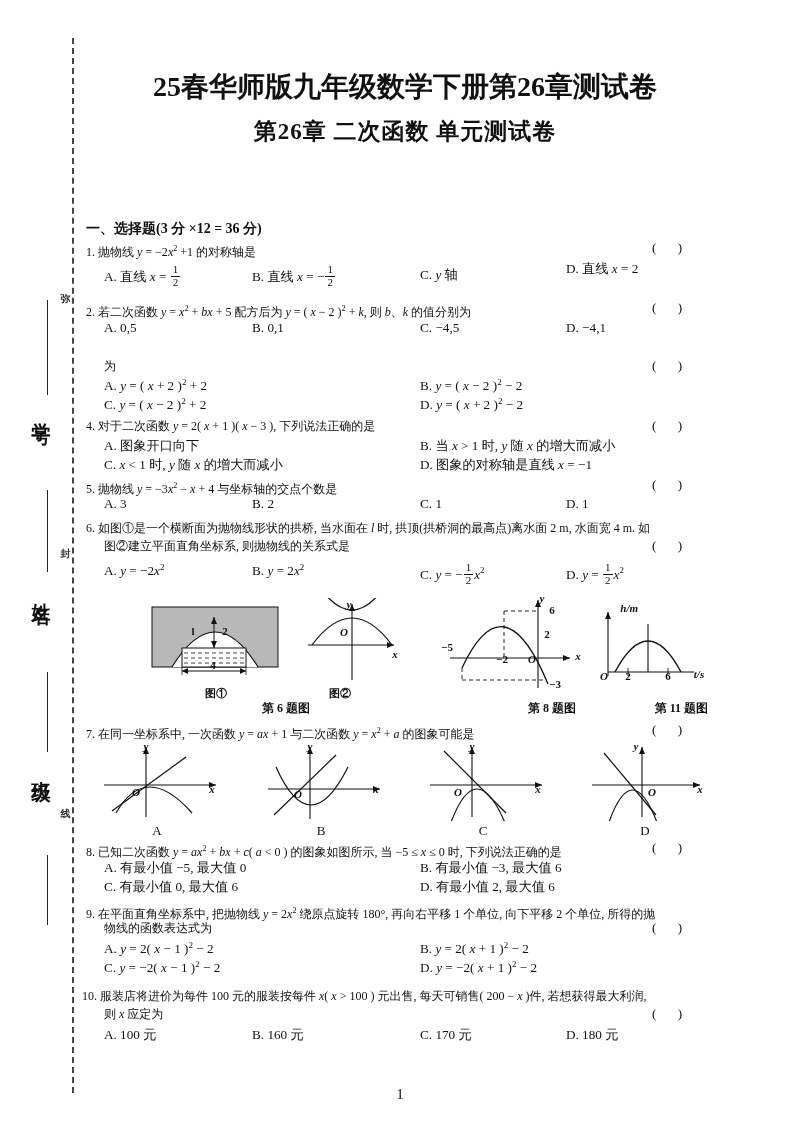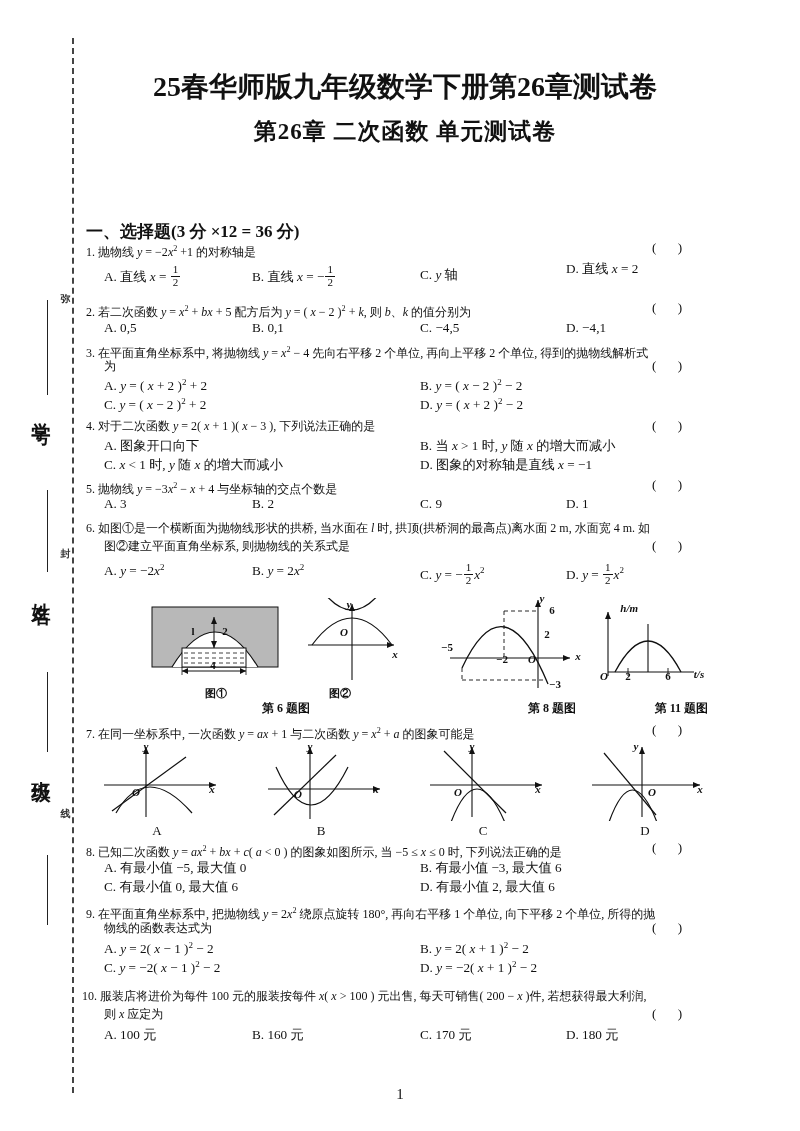--- a/index.html
+++ b/index.html
@@ -68,21 +68,21 @@
     letter-spacing:1px;
   }
   .meta-row{
     position:absolute;left:95px;top:162px;width:620px;
     text-align:center;font-size:14.5px;font-weight:bold;
   }
   .meta-row .gap{display:inline-block;width:70px;}
 
   
   .sec{
-    position:absolute;font-size:17px;font-weight:bold;
+    position:absolute;font-size:14px;font-weight:bold;
     left:86px;top:220px;letter-spacing:0px;
   }
   .q{position:absolute;font-size:12px;line-height:17px;}
   .opt{position:absolute;font-size:13.2px;}
   .paren{position:absolute;font-size:13.2px;letter-spacing:9px;}
 
   i.v{font-style:italic;font-family:"Liberation Serif",serif;}
   .frac{
     display:inline-block;vertical-align:-0.45em;
     text-align:center;font-size:11px;line-height:1.05;
@@ -142,24 +142,20 @@
   <div class="q" style="left:86px;top:300px;">
     <span>2.</span>
     <span>若二次函数 <i class="v">y</i> = <i class="v">x</i><sup class="e">2</sup> + <i class="v">bx</i> + 5 配方后为 <i class="v">y</i> = ( <i class="v">x</i> − 2 )<sup class="e">2</sup> + <i class="v">k</i>, 则 <i class="v">b</i>、<i class="v">k</i> 的值分别为</span>
   </div>
   <div class="paren" style="left:652px;top:300px;">( )</div>
   <div class="opt" style="left:104px;top:320px;">A. 0,5</div>
   <div class="opt" style="left:252px;top:320px;">B. 0,1</div>
   <div class="opt" style="left:420px;top:320px;">C. −4,5</div>
   <div class="opt" style="left:566px;top:320px;">D. −4,1</div>
 
-  <div class="q" style="left:86px;top:341px;">
-    <span>3.</span>
-    <span>在平面直角坐标系中, 将抛物线 <i class="v">y</i> = <i class="v">x</i><sup class="e">2</sup> − 4 先向右平移 2 个单位, 再向上平移 2 个单位, 得到的抛物线解析式</span>
-  </div>
   <div class="q" style="left:104px;top:358px;">为</div>
   <div class="paren" style="left:652px;top:358px;">( )</div>
   <div class="opt" style="left:104px;top:377px;">A. <i class="v">y</i> = ( <i class="v">x</i> + 2 )<sup class="e">2</sup> + 2</div>
   <div class="opt" style="left:420px;top:377px;">B. <i class="v">y</i> = ( <i class="v">x</i> − 2 )<sup class="e">2</sup> − 2</div>
   <div class="opt" style="left:104px;top:396px;">C. <i class="v">y</i> = ( <i class="v">x</i> − 2 )<sup class="e">2</sup> + 2</div>
   <div class="opt" style="left:420px;top:396px;">D. <i class="v">y</i> = ( <i class="v">x</i> + 2 )<sup class="e">2</sup> − 2</div>
 
   <div class="q" style="left:86px;top:418px;">
     <span>4.</span>
     <span>对于二次函数 <i class="v">y</i> = 2( <i class="v">x</i> + 1 )( <i class="v">x</i> − 3 ), 下列说法正确的是</span>
@@ -170,21 +166,21 @@
   <div class="opt" style="left:104px;top:456px;">C. <i class="v">x</i> &lt; 1 时, <i class="v">y</i> 随 <i class="v">x</i> 的增大而减小</div>
   <div class="opt" style="left:420px;top:456px;">D. 图象的对称轴是直线 <i class="v">x</i> = −1</div>
 
   <div class="q" style="left:86px;top:477px;">
     <span>5.</span>
     <span>抛物线 <i class="v">y</i> = −3<i class="v">x</i><sup class="e">2</sup> − <i class="v">x</i> + 4 与坐标轴的交点个数是</span>
   </div>
   <div class="paren" style="left:652px;top:477px;">( )</div>
   <div class="opt" style="left:104px;top:496px;">A. 3</div>
   <div class="opt" style="left:252px;top:496px;">B. 2</div>
-  <div class="opt" style="left:420px;top:496px;">C. 9</div>
+  <div class="opt" style="left:420px;top:496px;">C. 1</div>
   <div class="opt" style="left:566px;top:496px;">D. 1</div>
 
   <div class="q" style="left:86px;top:520px;">
     <span>6.</span>
     <span>如图①是一个横断面为抛物线形状的拱桥, 当水面在 <i class="v">l</i> 时, 拱顶(拱桥洞的最高点)离水面 2 m, 水面宽 4 m. 如</span>
   </div>
   <div class="q" style="left:104px;top:538px;">图②建立平面直角坐标系, 则抛物线的关系式是</div>
   <div class="paren" style="left:652px;top:538px;">( )</div>
   <div class="opt" style="left:104px;top:562px;">A. <i class="v">y</i> = −2<i class="v">x</i><sup class="e">2</sup></div>
   <div class="opt" style="left:252px;top:562px;">B. <i class="v">y</i> = 2<i class="v">x</i><sup class="e">2</sup></div>

